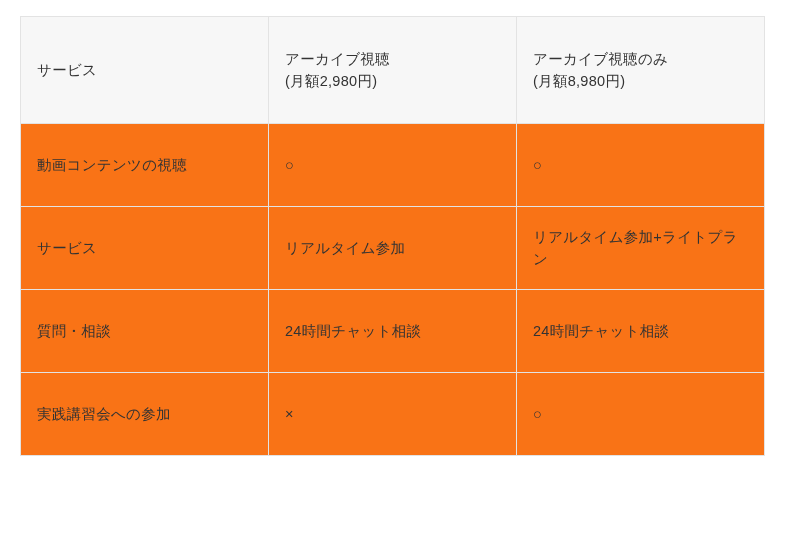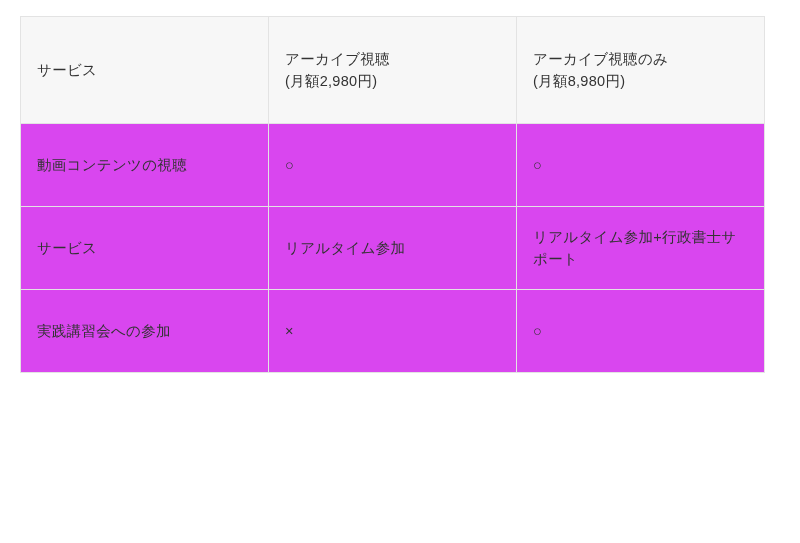--- a/index.html
+++ b/index.html
@@ -42,21 +42,21 @@
     line-height: 1.55;
     color: #333333;
     letter-spacing: 0.02em;
   }
   table.plan-table thead th {
     background: #f7f7f7;
     height: 78px;
     vertical-align: middle;
   }
   table.plan-table tbody td {
-    background: #d946ef;
+    background: #f97316;
   }
   .hdr-line2 {
     display: block;
   }
   .mark {
     font-size: 15px;
     color: #333333;
   }
   .row-tall td { height: 54px; }
 </style>
@@ -88,21 +88,26 @@
       </thead>
       <tbody>
         <tr class="row-tall">
           <td>動画コンテンツの視聴</td>
           <td class="mark">○</td>
           <td class="mark">○</td>
         </tr>
         <tr class="row-tall">
           <td>サービス</td>
           <td>リアルタイム参加</td>
-          <td>リアルタイム参加+行政書士サポート</td>
+          <td>リアルタイム参加+ライトプラン</td>
+        </tr>
+        <tr class="row-tall">
+          <td>質問・相談</td>
+          <td>24時間チャット相談</td>
+          <td>24時間チャット相談</td>
         </tr>
         <tr class="row-tall">
           <td>実践講習会への参加</td>
           <td class="mark">×</td>
           <td class="mark">○</td>
         </tr>
 
       </tbody>
     </table>
   </div>

